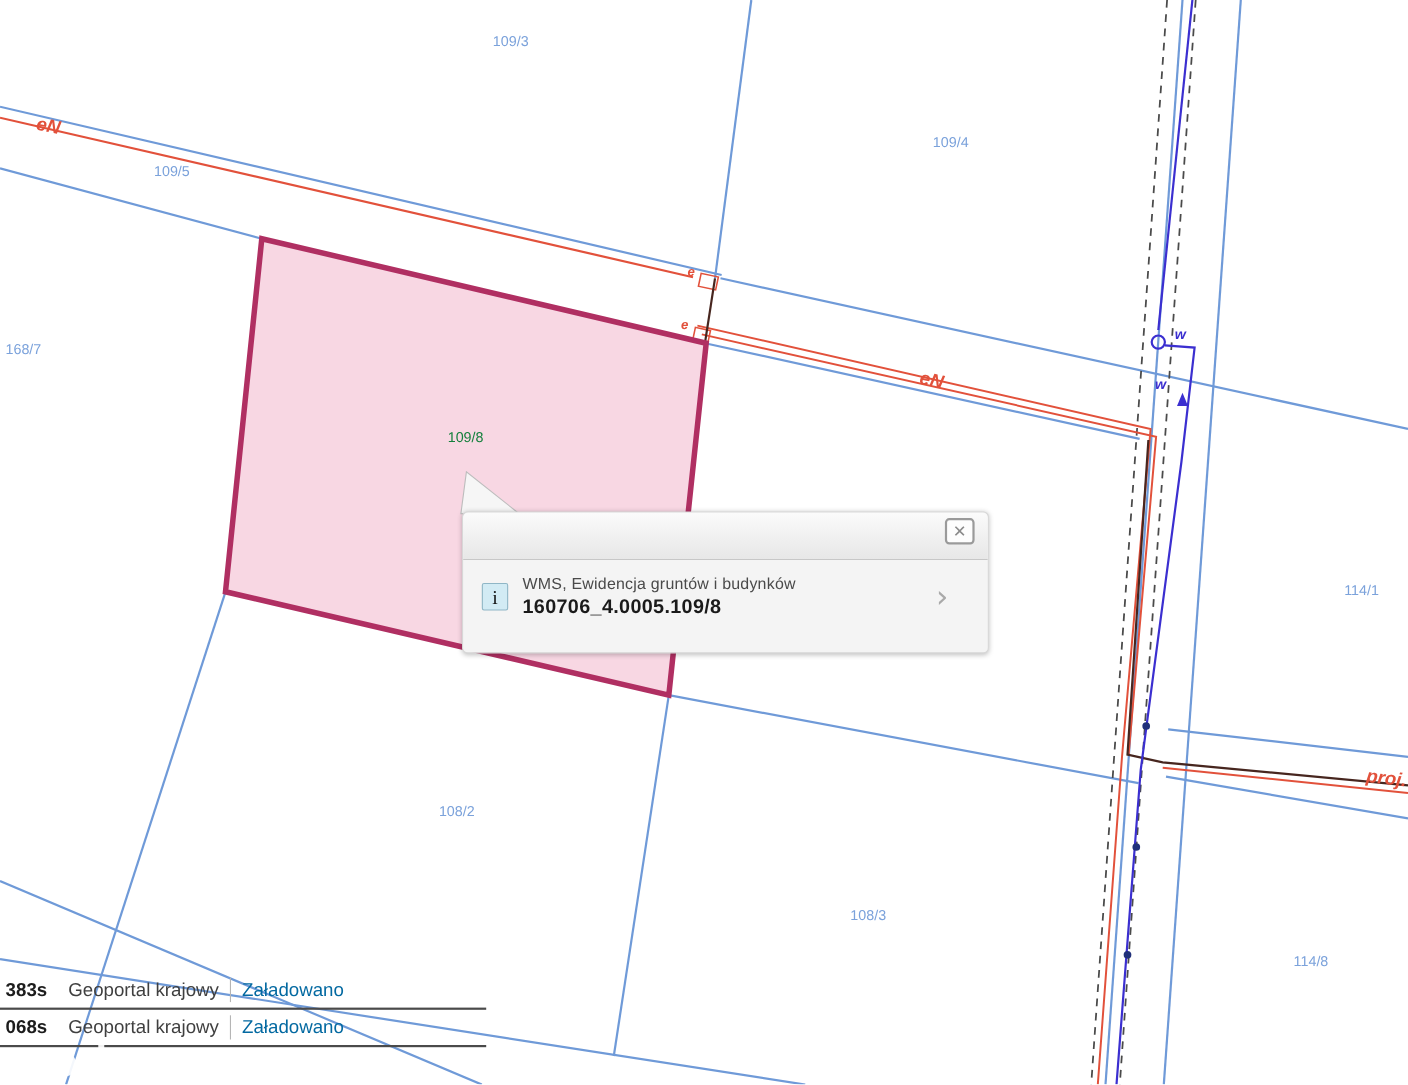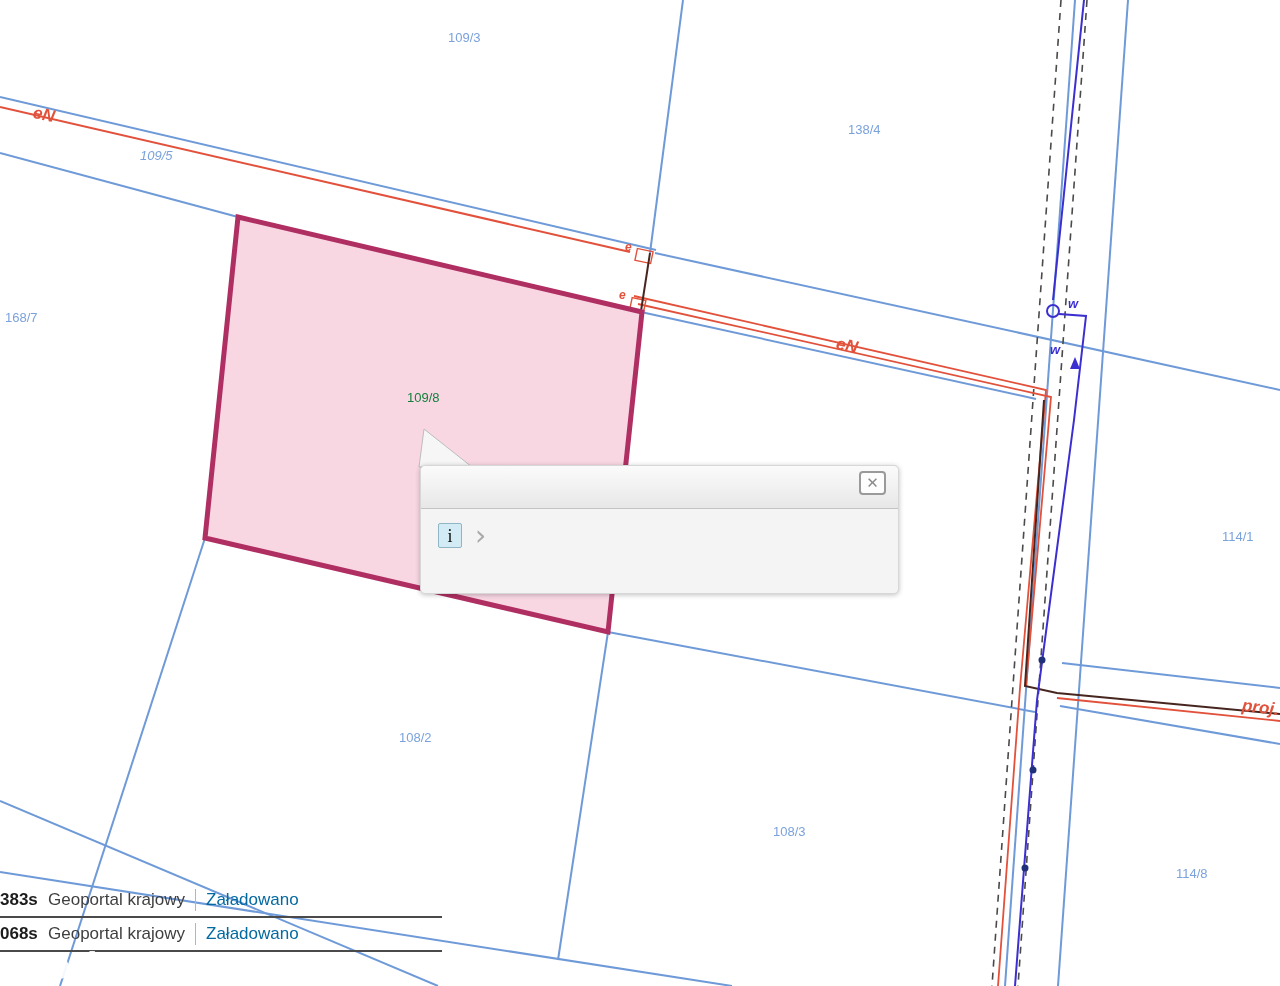--- a/index.html
+++ b/index.html
@@ -41,25 +41,25 @@
     border:1px solid #8fb6c6; border-radius:2px; text-align:center;
     font-family:"Liberation Serif", serif; font-size:18px; line-height:24px; color:#111; }
   #popup-texts { flex:1 1 auto; }
   #popup-source { font-size:14.5px; color:#4a4a4a; letter-spacing:0.2px; }
   #popup-id { font-size:18px; font-weight:bold; color:#1a1a1a; margin-top:2px; letter-spacing:0.3px; }
   #popup-chevron { flex:0 0 auto; margin-right:22px; color:#a9a9a9; font-size:28px;
     line-height:20px; cursor:pointer; font-family:"DejaVu Sans", sans-serif; }
 
   
   #status-log { position:absolute; left:0; top:884px; z-index:4; font-size:17px; }
-  .log-row { display:flex; align-items:center; height:34px; border-bottom:2px solid #4a4a4a; }
+  .log-row { display:flex; align-items:center; height:34px; border-bottom:2px solid #4a4a4a;text-align:center; }
   .log-row:nth-child(1), .log-row:nth-child(2) { width:442px; }
   .log-row:nth-child(3) { width:456px; border-bottom-color:#585858; }
   .log-time { width:48px; font-weight:bold; color:#1c1c1c; flex:0 0 auto; }
-  .log-src  { color:#3f3f3f; }
+  .log-src  { color:#3f3f3f; margin-left:14px; }
   .log-sep  { width:1px; height:22px; background:#b5b5b5; margin:0 10px; flex:0 0 auto; }
   .log-status { color:#0369a1; }
   .log-row.muted .log-time, .log-row.muted .log-src, .log-row.muted .log-status { color:#9d9d9d; }
 
   #watermark { position:absolute; left:4px; top:944px; z-index:5; font-size:39px;
     font-weight:bold; letter-spacing:3px; color:rgba(255,255,255,0.92); pointer-events:none; }
 </style>
 </head>
 <body>
 
@@ -101,22 +101,22 @@
     <polygon class="pfill" points="1070,369 1080,369 1075,357"></polygon>
     <circle class="dot" cx="1042" cy="660" r="3.5"></circle>
     <circle class="dot" cx="1033" cy="770" r="3.5"></circle>
     <circle class="dot" cx="1025" cy="868" r="3.5"></circle>
 
     <polygon id="parcel-highlight" points="238,217 642,312 608,632 205,538"></polygon>
   </svg>
 
   <div id="map-labels">
       <span class="plabel" style="left: 448px; top: 30px;">109/3</span>
-      <span class="plabel" style="left: 848px; top: 122px;">138/4</span>
-      <span class="plabel" style="left: 140px; top: 148px; font-style: italic;">109/5</span>
+      <span class="plabel" style="left: 848px; top: 122px;">109/4</span>
+      <span class="plabel" style="left: 140px; top: 148px;">109/5</span>
       <span class="plabel" style="left: 5px; top: 310px;">168/7</span>
       <span class="plabel" style="left: 407px; top: 390px; color: #15803d;">109/8</span>
       <span class="plabel" style="left: 371px; top: 730px; margin-left: 28px;">108/2</span>
       <span class="plabel" style="left: 773px; top: 824px;">108/3</span>
       <span class="plabel" style="left: 1222px; top: 500px; margin-top: 29px;">114/1</span>
       <span class="plabel" style="left: 1176px; top: 866px;">114/8</span>
       <span class="llabel" style="left: 33px; top: 105px; color: rgb(226, 81, 59); font-size: 17px; transform: rotate(11deg);">eN</span>
       <span class="llabel" style="left: 836px; top: 336px; color: rgb(226, 81, 59); font-size: 17px; transform: rotate(12deg);">eN</span>
       <span class="llabel" style="left: 1242px; top: 698px; color: rgb(226, 81, 59); font-size: 17px; transform: rotate(7deg);">proj.</span>
       <span class="llabel" style="left: 625px; top: 240px; color: rgb(226, 81, 59); font-size: 12px; transform: rotate(0deg);">e</span>
@@ -128,20 +128,24 @@
   <svg id="popup-pointer" width="1280" height="986" viewBox="0 0 1280 986">
     <polygon points="424,429 419,467 472,467" fill="#f6f6f6" stroke="#bdbdbd" stroke-width="1"></polygon>
   </svg>
 
   <div id="feature-popup">
     <div id="popup-header">
       <div id="popup-close">✕</div>
     </div>
     <div id="popup-body">
       <div id="popup-info-icon">i</div>
+      <div id="popup-texts">
+        <div id="popup-source">WMS, Ewidencja gruntów i budynków</div>
+        <div id="popup-id">160706_4.0005.109/8</div>
+      </div>
       <div id="popup-chevron">›</div>
     </div>
   </div>
 
   <div id="status-log">
       <div class="log-row">
         <span class="log-time">383s</span>
         <span class="log-src">Geoportal krajowy</span>
         <span class="log-sep"></span>
         <span class="log-status">Załadowano</span>

